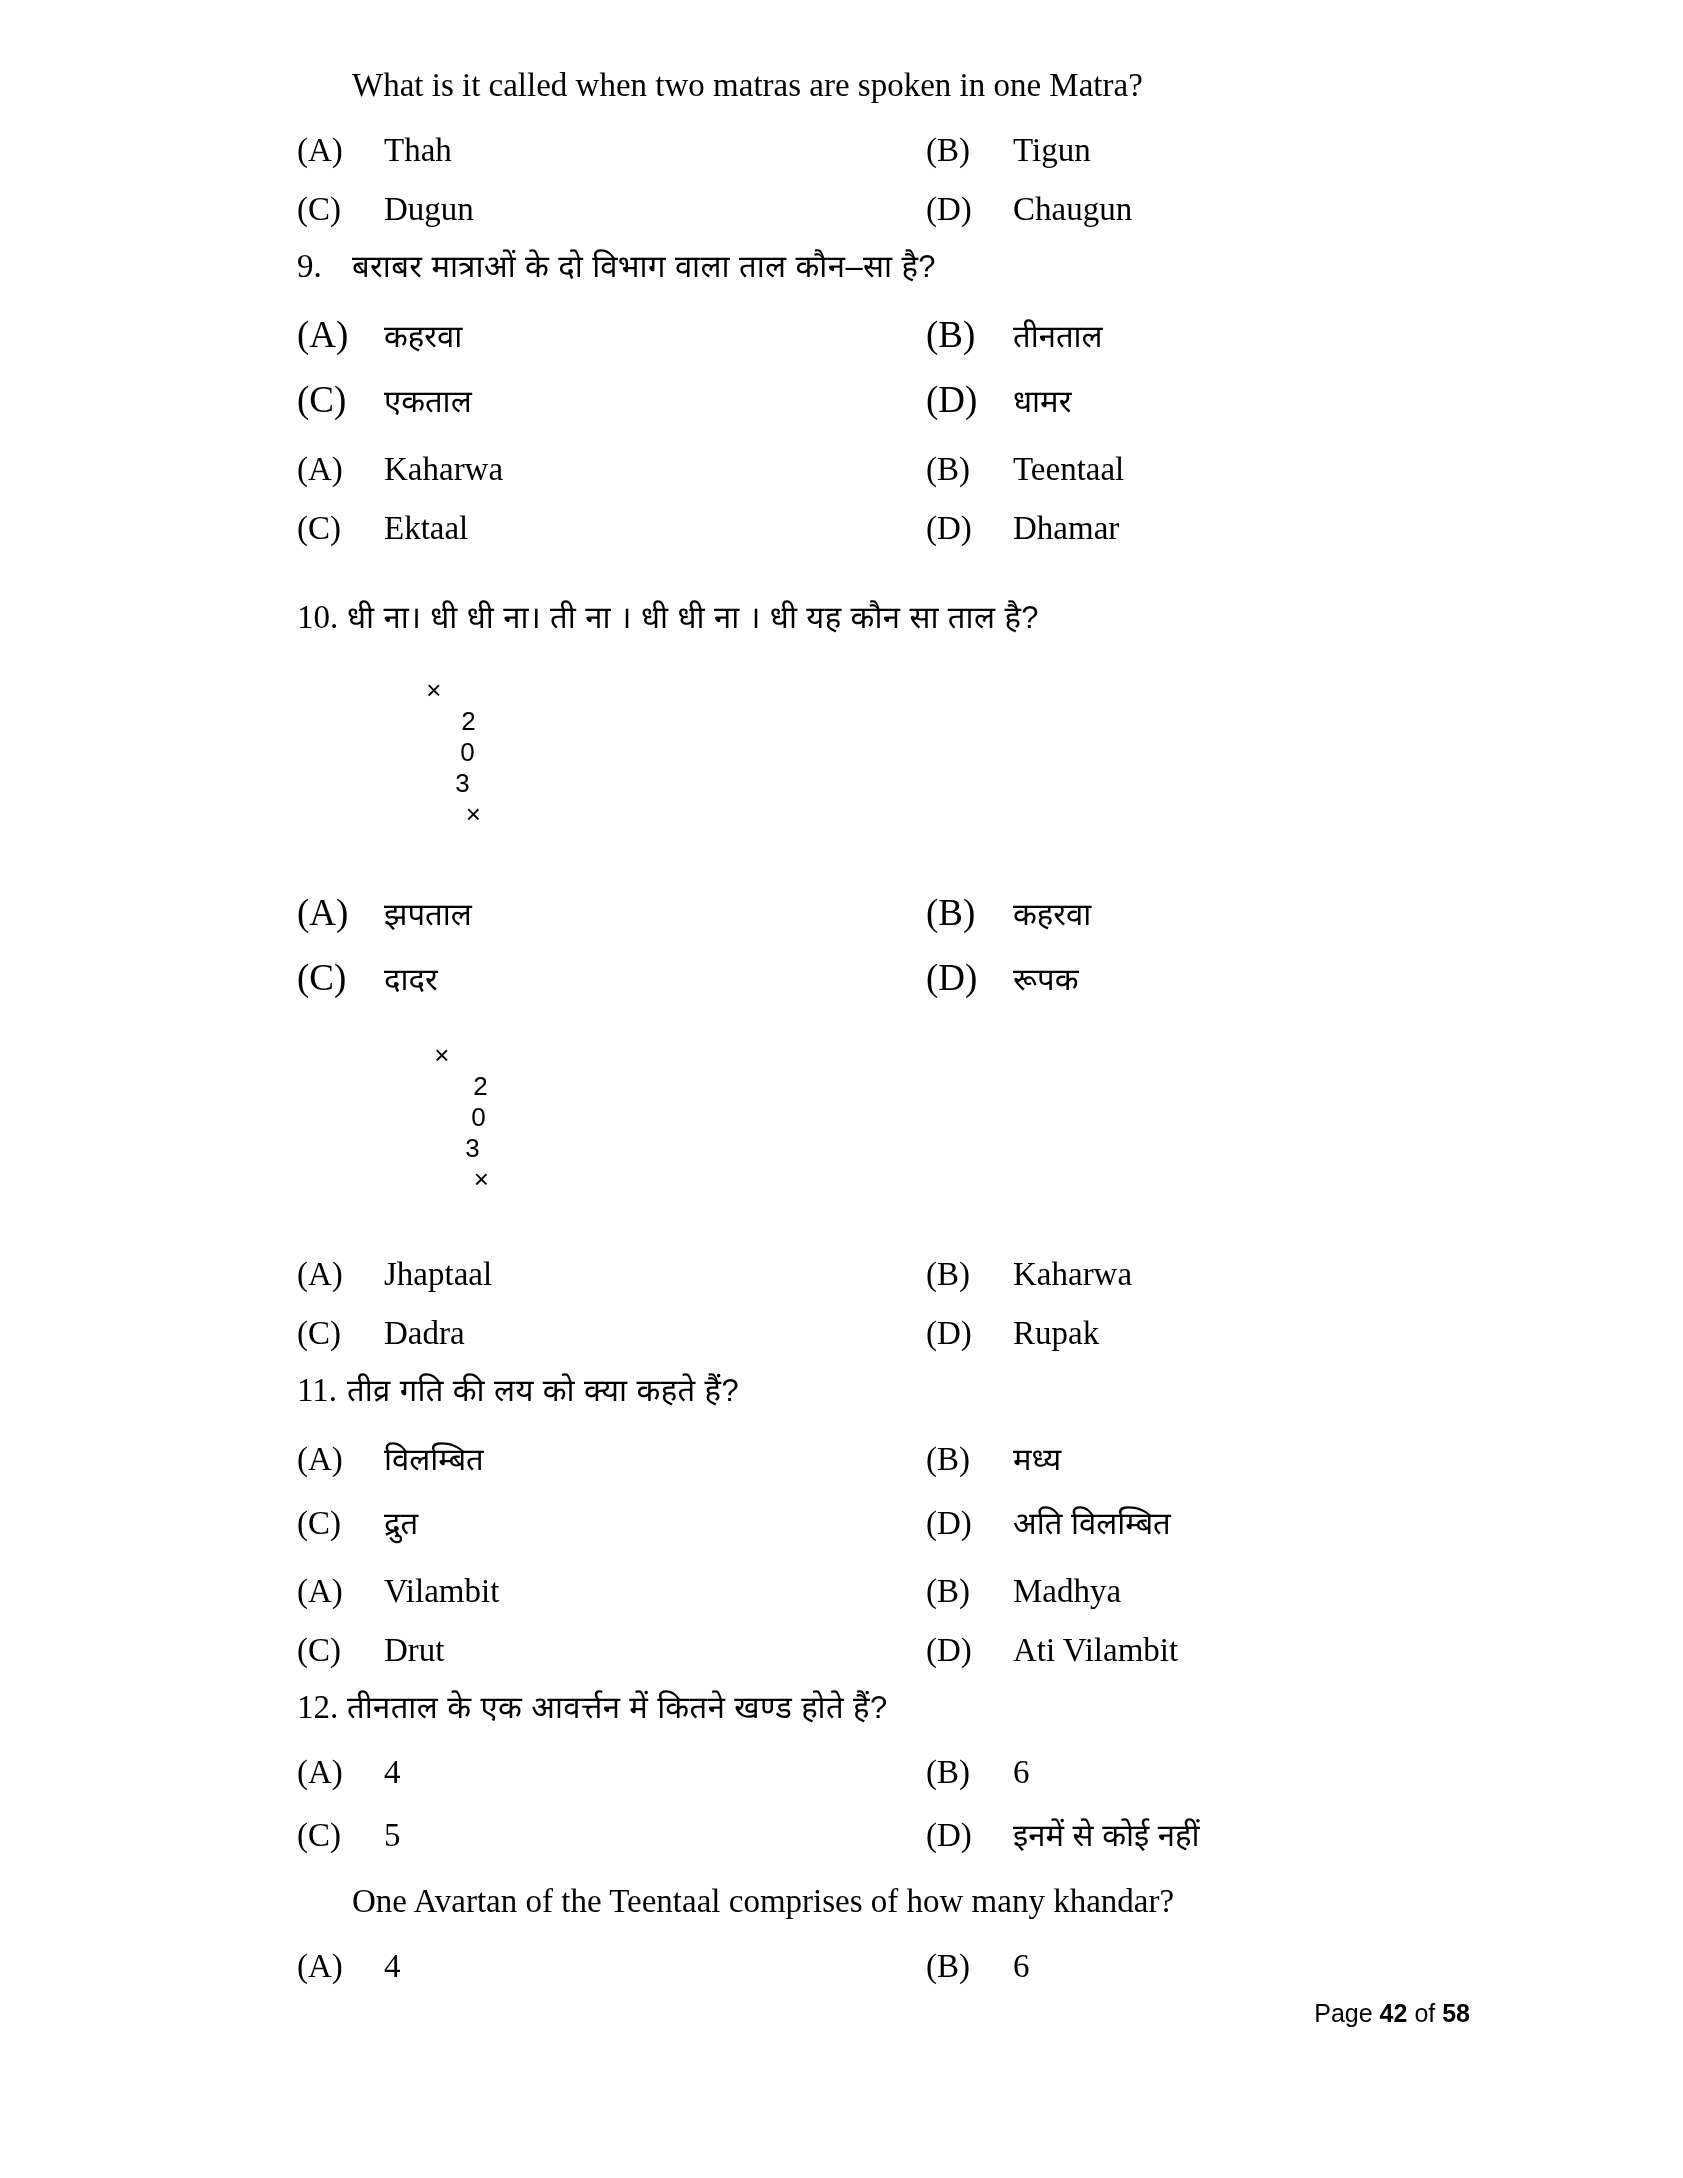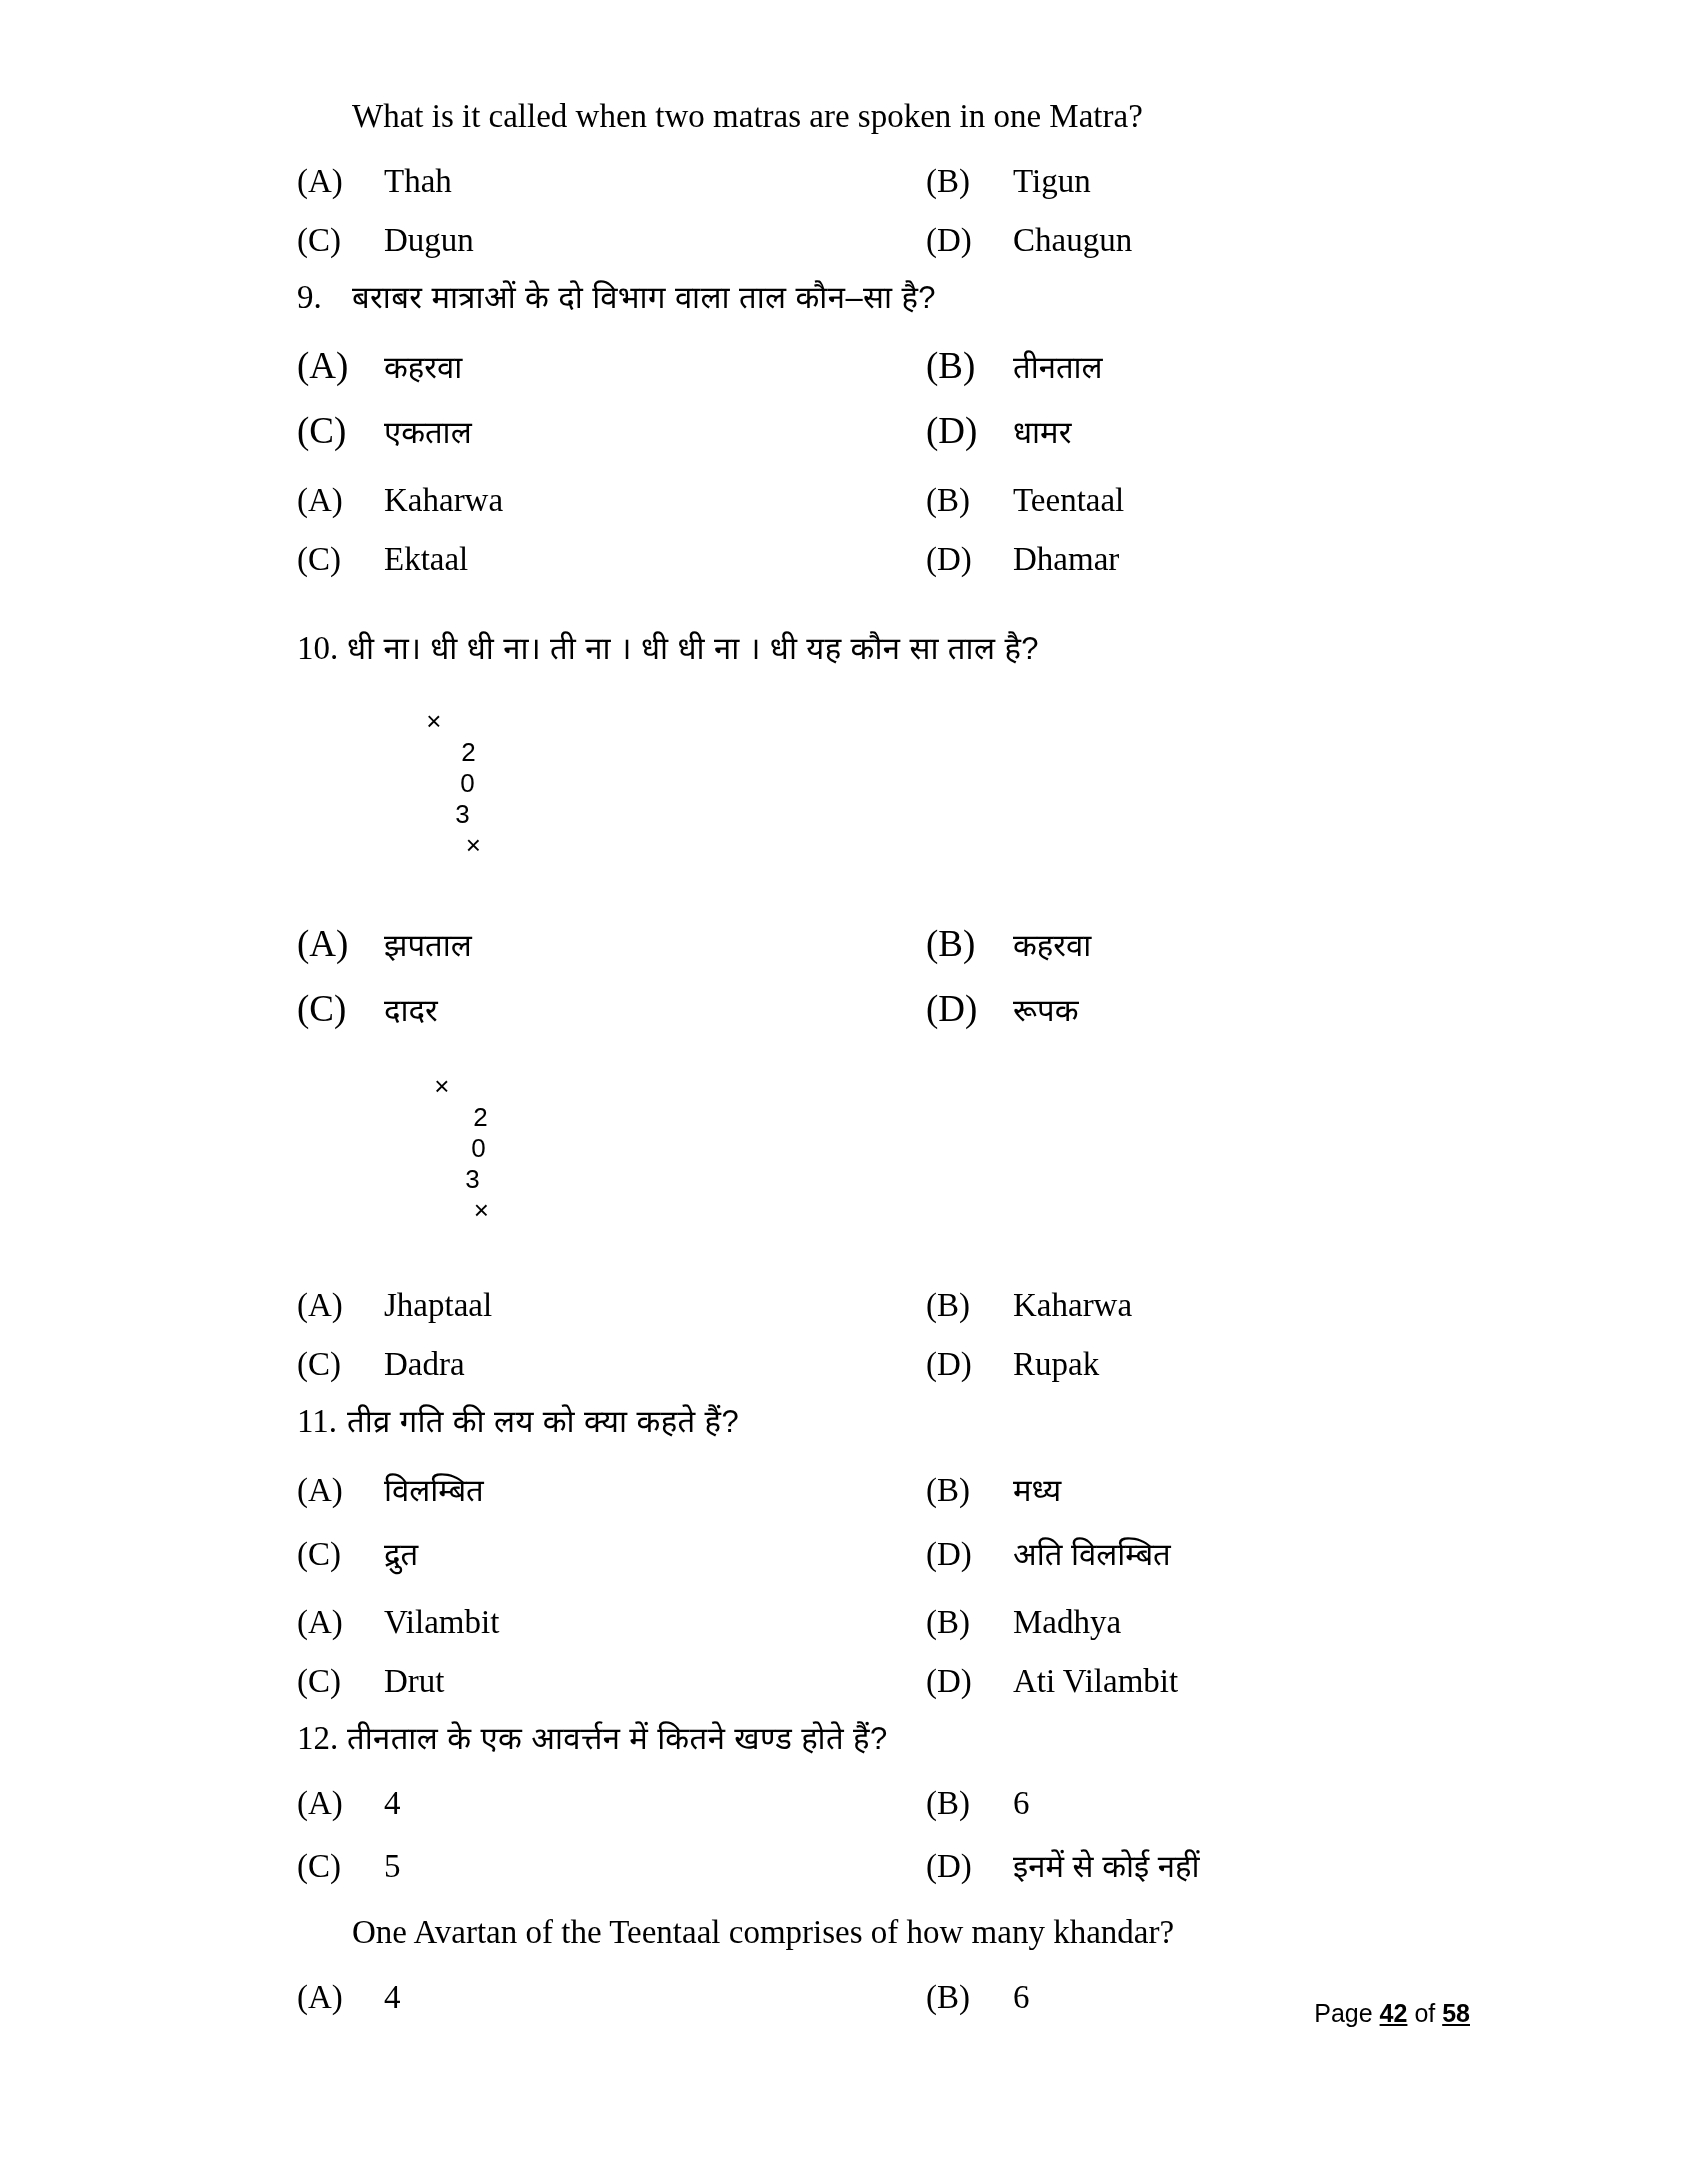--- a/index.html
+++ b/index.html
@@ -15,21 +15,21 @@
     color: #000000;
     overflow: hidden;
   }
 
   .page {
     position: absolute;
     left: 0; top: 0;
     width: 1683px;
     height: 2178px;
     box-sizing: border-box;
-    padding: 100px 213px 0 297px;
+    padding: 69px 213px 0 297px;
   }
 
   
   .stem {
     display: flex;
     align-items: baseline;
     font-size: 33px;
     line-height: 1.0;
     margin: 0 0 0 0;
     white-space: nowrap;
@@ -104,21 +104,21 @@
   
   .footer {
     position: absolute;
     right: 213px;
     bottom: 150px;
     font-family: "Liberation Sans", "DejaVu Sans", sans-serif;
     font-size: 25px;
     color: #000;
     white-space: nowrap;
   }
-  .footer b { font-weight: bold; text-decoration: underline; }
+  .footer b { font-weight: bold; }
 </style>
 </head>
 <body>
 
 <div class="page">
 
   <div class="stem stem-text-indent latin">What is it called when two matras are spoken in one Matra?</div>
 
   <div class="opt-row row-pad-md">
     <div class="opt opt-a">

